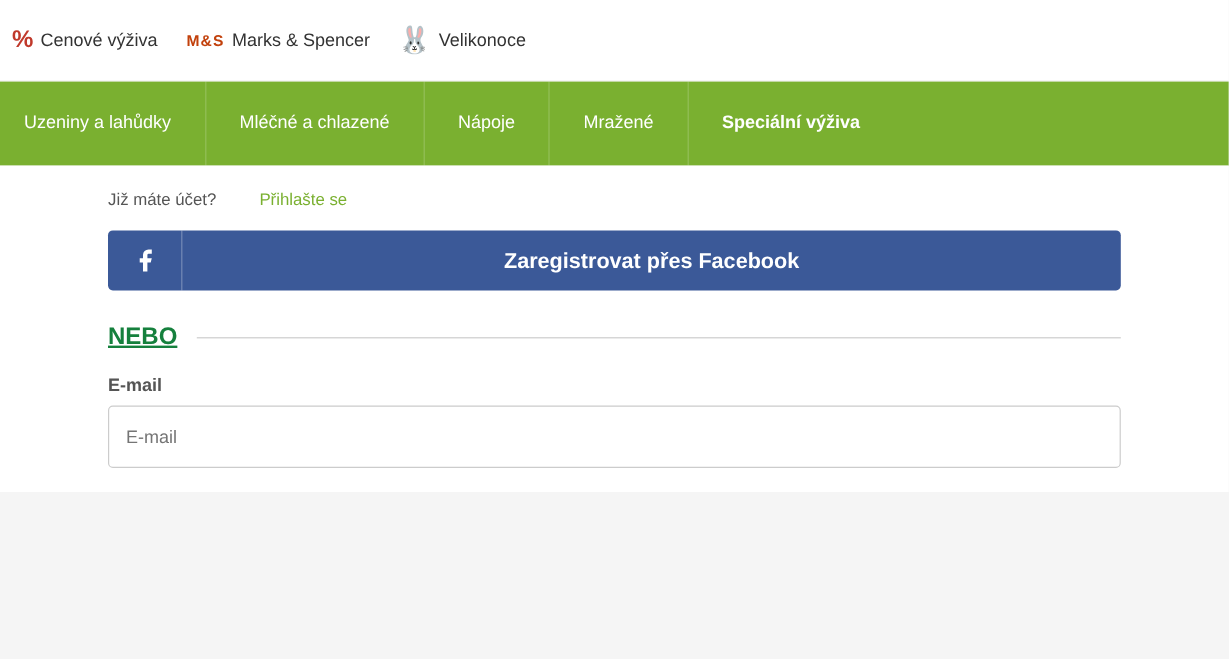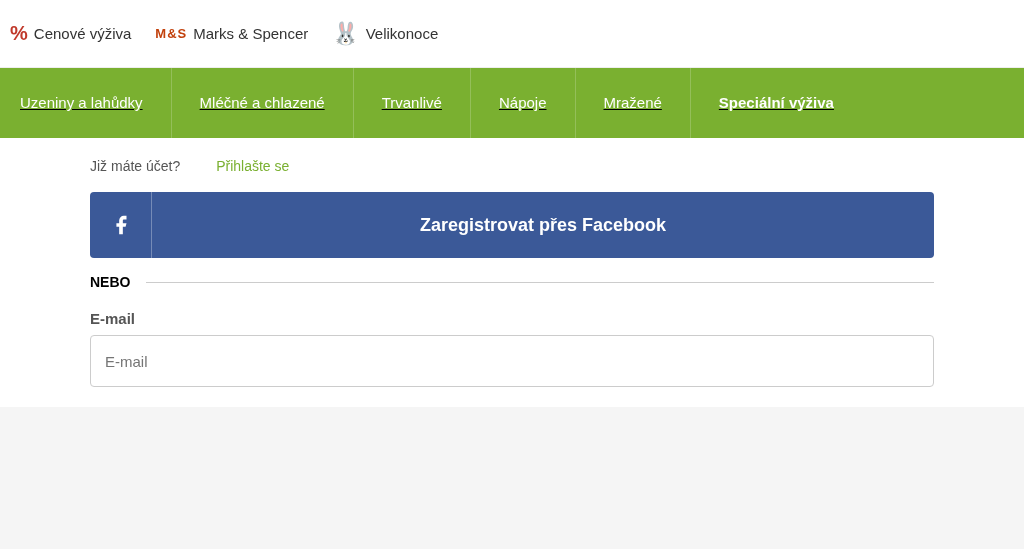--- a/index.html
+++ b/index.html
@@ -49,21 +49,20 @@
       font-size: 22px;
       color: #c0392b;
     }
 
     
     .category-nav {
       background: #7ab030;
       height: 70px;
       display: flex;
       align-items: stretch;
-      text-decoration: underline;
     }
 
     .category-nav-item {
       display: flex;
       align-items: center;
       justify-content: center;
       padding: 0 28px;
       color: #fff;
       font-size: 15px;
       font-weight: 500;
@@ -100,28 +99,28 @@
       margin-left: 32px;
     }
 
     
     .facebook-btn {
       background: #3b5998;
       color: #fff;
       border: none;
       border-radius: 4px;
       width: 100%;
-      height: 66px;
+      height: 50px;
       display: flex;
       align-items: center;
       cursor: pointer;
       font-size: 18px;
       font-weight: bold;
       position: relative;
-      margin-bottom: 16px;
+      margin-bottom: 28px;
     }
 
     .facebook-btn .fb-icon-area {
       width: 62px;
       display: flex;
       align-items: center;
       justify-content: center;
       font-size: 22px;
       border-right: 1px solid rgba(255,255,255,0.3);
       height: 100%;
@@ -134,24 +133,25 @@
 
     
     .or-divider {
       display: flex;
       align-items: center;
       gap: 16px;
       margin-bottom: 20px;
     }
 
     .or-divider .or-label {
-      font-size: 14px;
-      font-weight: bold;
-      color: #000000;
+      font-size: 20px;
+      font-weight: bold;
+      color: #15803d;
       white-space: nowrap;
+      text-decoration: underline;
     }
 
     .or-divider .line {
       flex: 1;
       height: 1px;
       background: #ccc;
     }
 
     
     .form-group {
@@ -195,23 +195,20 @@
     <span>Velikonoce</span>
   </div>
 </div>
 
 <div class="category-nav">
   <div class="category-nav-item">
     <span>Uzeniny a lahůdky</span>
   </div>
   <div class="category-nav-item">
     <span>Mléčné a chlazené</span>
-  </div>
-  <div class="category-nav-item">
-    <span>Trvanlivé</span>
   </div>
   <div class="category-nav-item">
     <span>Nápoje</span>
   </div>
   <div class="category-nav-item">
     <span>Mražené</span>
   </div>
   <div class="category-nav-item">
     <span>Speciální výživa</span>
   </div>

